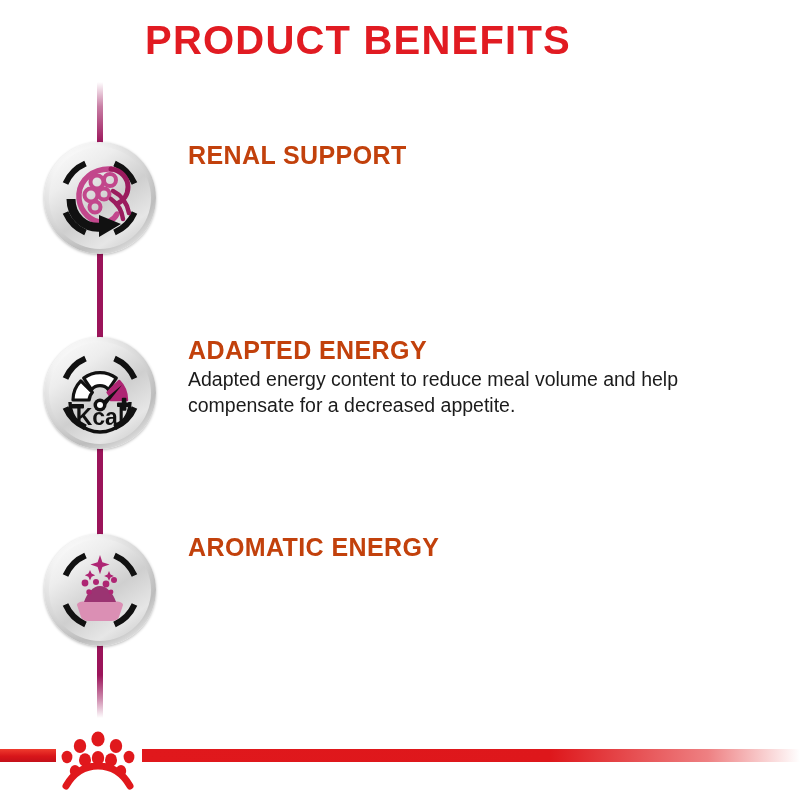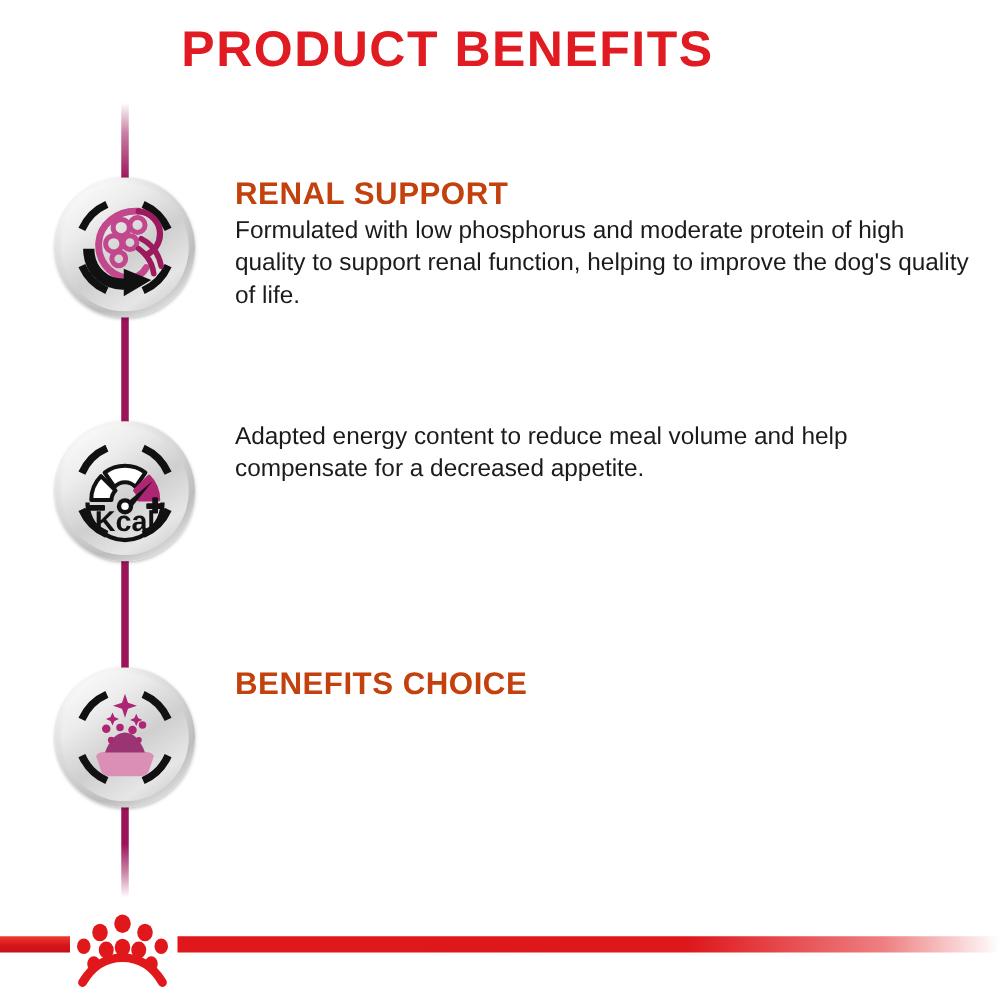--- a/index.html
+++ b/index.html
@@ -185,21 +185,20 @@
         </g>
 
         <path d="M 22 52 C 22 70 36 82 53 80" fill="none" stroke="#111111" stroke-width="9" stroke-linecap="butt"></path>
         <polygon points="50,68 72,77 50,90" fill="#111111"></polygon>
       </svg>
     </div>
   </div>
 
   <div class="benefit-text">
     <p class="benefit-heading">RENAL SUPPORT</p>
-    <p class="benefit-body">Formulated with low phosphorus and moderate protein of high quality to support renal function, helping to improve the dog's quality of life.</p>
   </div>
 </div>
 
 <div class="benefit benefit-2">
 
   <div class="badge">
     <div class="badge-inner">
       <svg width="102" height="102" viewBox="0 0 102 102">
 
         <g fill="none" stroke="#111111" stroke-width="6" stroke-linecap="butt">
@@ -225,20 +224,21 @@
         </g>
 
         <text x="51" y="83" text-anchor="middle" font-family="Liberation Sans, sans-serif" font-size="23" font-weight="bold" fill="#111111">Kcal</text>
 
         <path d="M 21 60 A 30 30 0 0 0 81 60" fill="none" stroke="#111111" stroke-width="3.4"></path>
       </svg>
     </div>
   </div>
 
   <div class="benefit-text">
+    <p class="benefit-heading">ADAPTED ENERGY</p>
     <p class="benefit-body">Adapted energy content to reduce meal volume and help compensate for a decreased appetite.</p>
   </div>
 </div>
 
 <div class="benefit benefit-3">
 
   <div class="badge">
     <div class="badge-inner">
       <svg width="102" height="102" viewBox="0 0 102 102">
 
@@ -262,21 +262,21 @@
           <circle cx="57" cy="45" r="3.4"></circle>
           <circle cx="65" cy="41" r="3"></circle>
           <circle cx="40" cy="53" r="2.7"></circle>
           <circle cx="62" cy="53" r="2.4"></circle>
         </g>
       </svg>
     </div>
   </div>
 
   <div class="benefit-text">
-    <p class="benefit-heading">BENEFITS CHOICE</p>
+    <p class="benefit-heading">AROMATIC ENERGY</p>
   </div>
 </div>
 
 <div class="footer">
   <div class="bar-left"></div>
   <div class="bar-right"></div>
 
   <svg class="crown" viewBox="0 0 92 70">
     <g fill="#E0181C">
 

